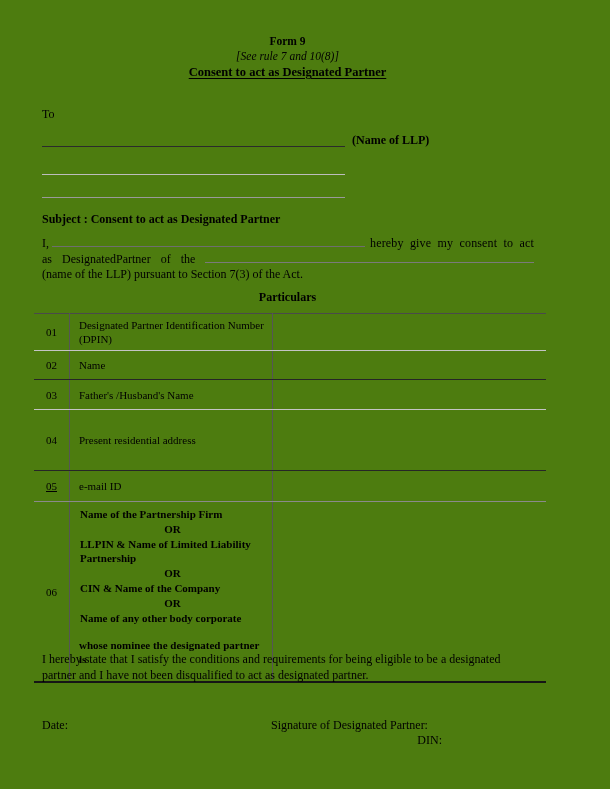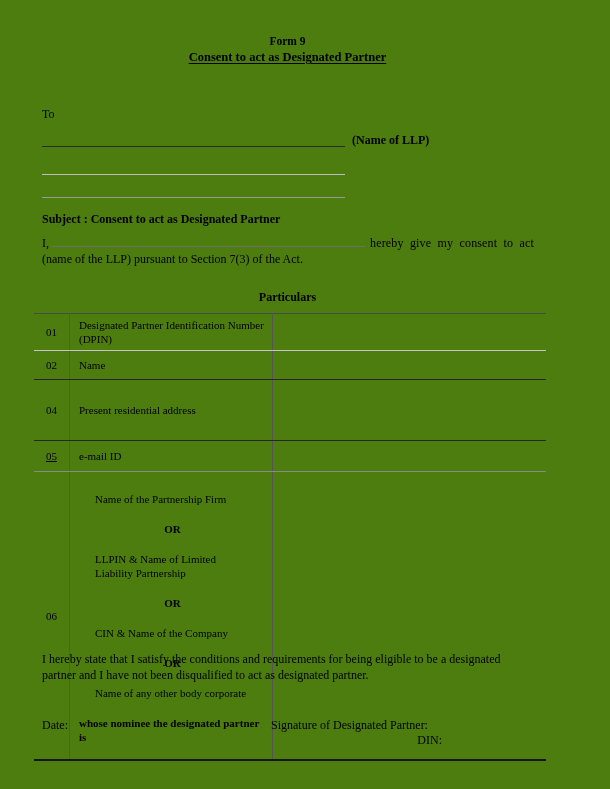--- a/index.html
+++ b/index.html
@@ -203,21 +203,21 @@
   .h-r4 { height: 60px; }
   .h-r5 { height: 30px; text-decoration: underline; }
   .h-r6 { height: 143px; }
 
   .cell06 { vertical-align: middle; }
   .or {
     text-align: center;
     font-weight: bold;
     margin: 0;
   }
-  .opt { margin: 16px; }
+  .opt { margin: 1px; font-weight: bold; }
   .nominee {
     font-weight: bold;
     margin-top: 13px;
     line-height: 14px;
   }
 
   
   .declaration {
     position: absolute;
     left: 42px;
@@ -250,55 +250,65 @@
   }
   .sig-right.lead { text-align: left; }
 </style>
 </head>
 <body>
 
 <div class="page">
 
   <div class="header">
     <div class="hdr-form">Form 9</div>
+    <div class="hdr-rule">[See rule 7 and 10(8)]</div>
     <div class="hdr-title">Consent to act as Designated Partner</div>
   </div>
 
   <div class="to-label">To</div>
 
   <div class="llp-line-row">
     <div class="llp-rule"></div>
     <div class="llp-caption">(Name of LLP)</div>
   </div>
   <div class="blank-rule-1"></div>
   <div class="blank-rule-2"></div>
 
   <div class="subject">Subject : Consent to act as Designated Partner</div>
 
   <div class="consent">
     <div class="ln ln1">
       <span>I,</span>
       <span class="fill"></span>
       <span class="tail">hereby give my consent to act</span>
     </div>
+    <div class="ln ln2">
+      <span class="lead">as   DesignatedPartner   of   the</span>
+      <span class="fill2"></span>
+    </div>
     <div class="ln ln3">(name of the LLP) pursuant to Section 7(3) of the Act.</div>
   </div>
 
   <div class="particulars">Particulars</div>
 
   <table class="tbl">
     <tbody>
       <tr class="r-top sep-light">
         <td class="c-no h-r1">01</td>
         <td class="c-label">Designated Partner Identification Number (DPIN)</td>
         <td class="c-val"></td>
       </tr>
       <tr class="sep-dark">
         <td class="c-no h-r2">02</td>
         <td class="c-label">Name</td>
+        <td class="c-val"></td>
+      </tr>
+      <tr class="sep-light">
+        <td class="c-no h-r3">03</td>
+        <td class="c-label">Father's /Husband's Name</td>
         <td class="c-val"></td>
       </tr>
       <tr class="sep-dark">
         <td class="c-no h-r4">04</td>
         <td class="c-label">Present residential address</td>
         <td class="c-val"></td>
       </tr>
       <tr class="sep-mid">
         <td class="c-no h-r5">05</td>
         <td class="c-label">e-mail ID</td>

